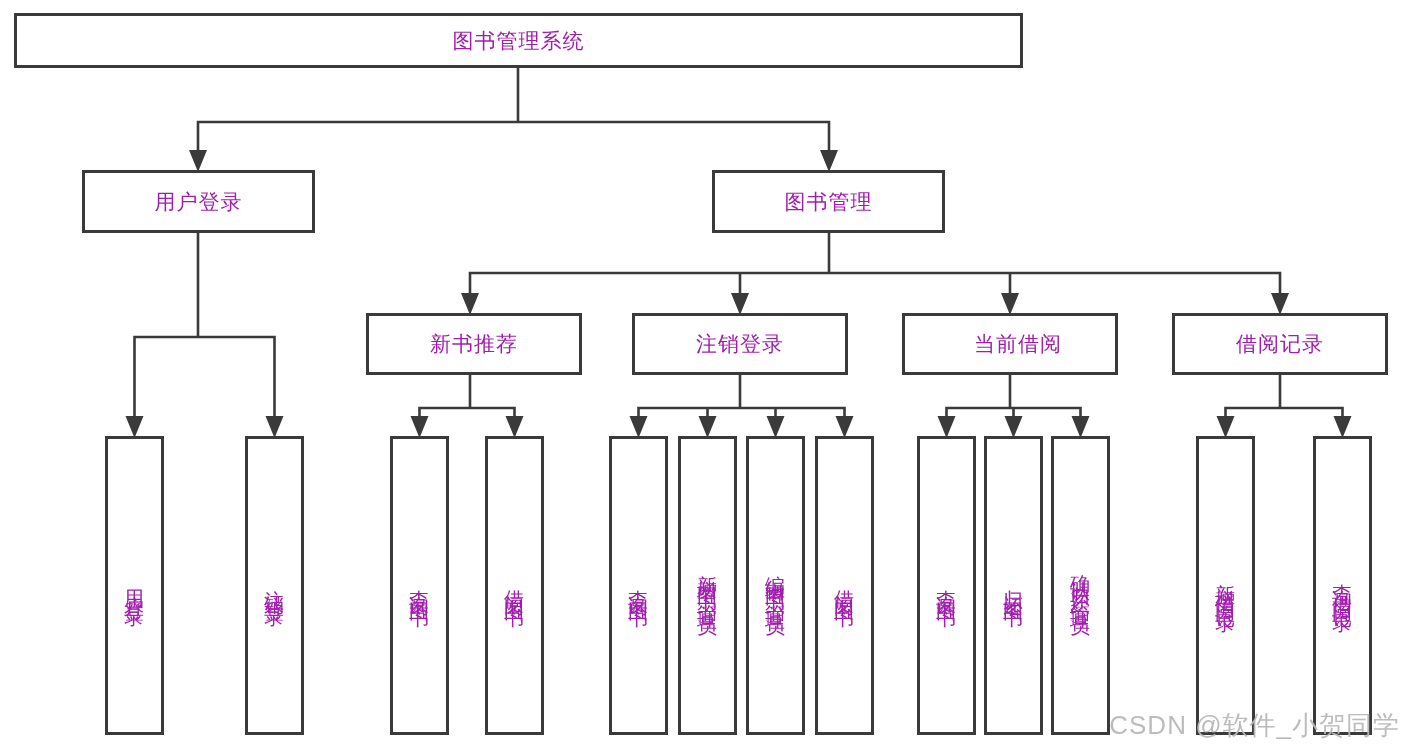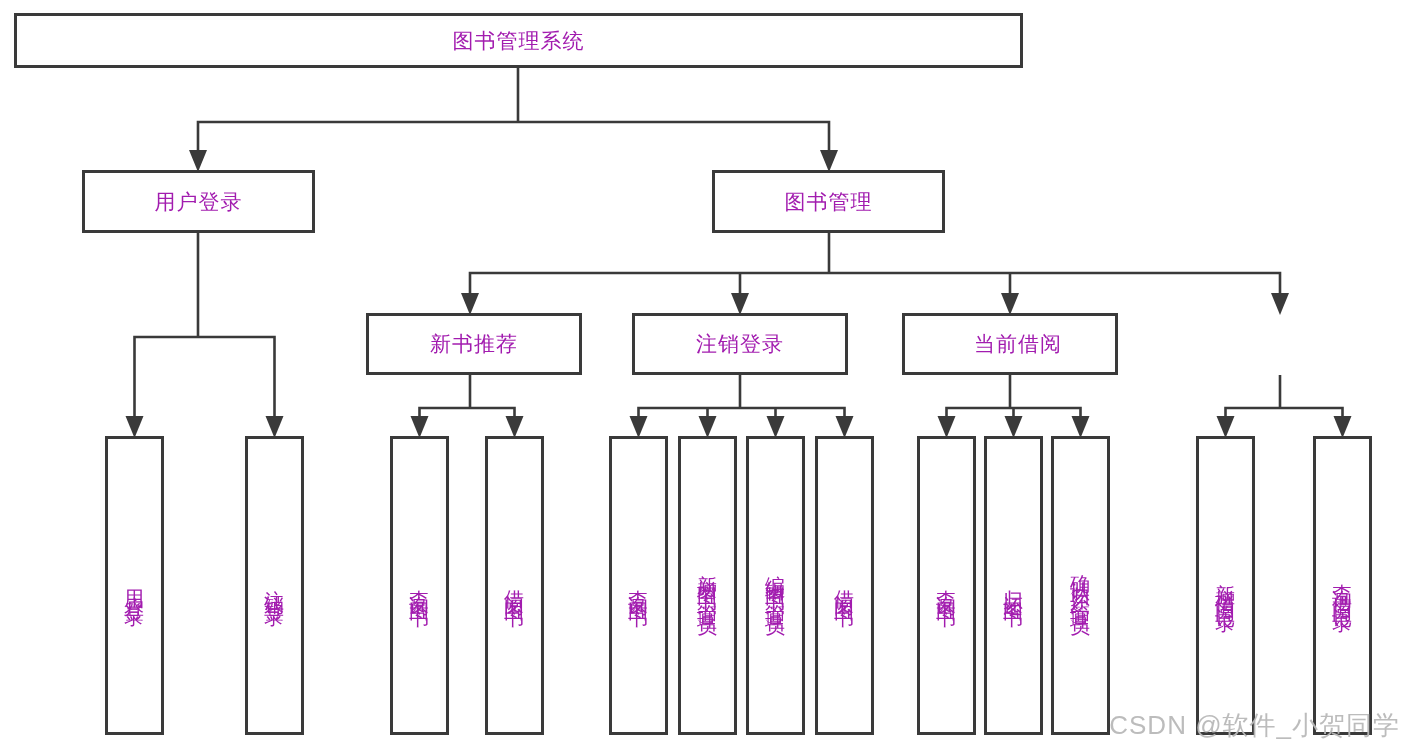--- a/index.html
+++ b/index.html
@@ -104,20 +104,21 @@
   </svg>
 
   <div class="box hbox" style="left:14px; top:13px; width:1009px; height:55px;">图书管理系统</div>
 
   <div class="box hbox" style="left:82px; top:170px; width:233px; height:63px;">用户登录</div>
   <div class="box hbox" style="left:712px; top:170px; width:233px; height:63px;">图书管理</div>
 
   <div class="box hbox" style="left:366px; top:313px; width:216px; height:62px;">新书推荐</div>
   <div class="box hbox" style="left:632px; top:313px; width:216px; height:62px;">注销登录</div>
   <div class="box hbox" style="left:902px; top:313px; width:216px; height:62px;padding-left:16px;">当前借阅</div>
+  <div class="box hbox" style="left:1172px; top:313px; width:216px; height:62px;">借阅记录</div>
 
   <div class="box vbox" style="left:105px;">用户登录</div>
   <div class="box vbox" style="left:245px;">注销登录</div>
 
   <div class="box vbox" style="left:390px;">查询图书</div>
   <div class="box vbox" style="left:485px;">借阅图书</div>
 
   <div class="box vbox" style="left:609px;">查询图书</div>
   <div class="box vbox" style="left:678px;">新增图书（管理员）</div>
   <div class="box vbox" style="left:746px;">编辑图书（管理员）</div>

